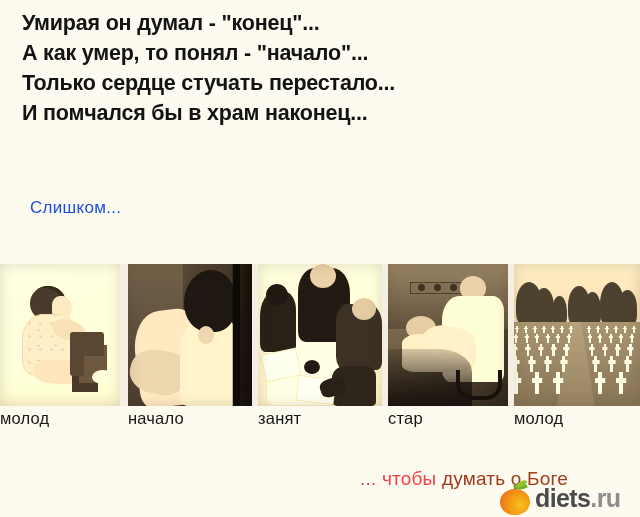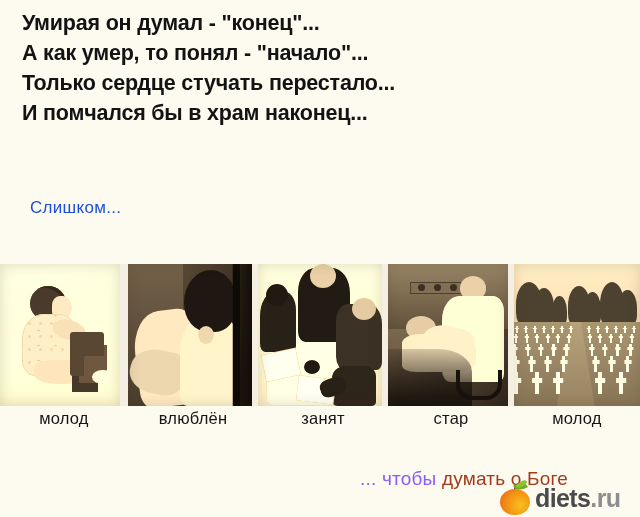--- a/index.html
+++ b/index.html
@@ -245,42 +245,41 @@
   #captions {
     position: absolute;
     left: 0;
     top: 409px;
     width: 640px;
     height: 26px;
   }
   .caption {
     position: absolute;
     top: 0;
-    text-align: center;
     font-size: 16.5px;
     color: #161616;
     letter-spacing: 0.2px;
     white-space: nowrap;
   }
   #caption-1 { left: 0px;   width: 128px; }
   #caption-2 { left: 128px; width: 130px; }
   #caption-3 { left: 258px; width: 130px; }
   #caption-4 { left: 388px; width: 126px; }
   #caption-5 { left: 514px; width: 126px; }
 
   
   #footer-line {
     position: absolute;
     left: 360px;
     top: 468px;
     font-size: 19px;
     letter-spacing: 0.2px;
     white-space: nowrap;
   }
-  #footer-prefix { color: #8b5cf6; }
+  #footer-prefix { color: #ef4444; }
   #footer-accent { color: #a33a1b; }
 
   
   #watermark {
     position: absolute;
     left: 498px;
     top: 481px;
     display: flex;
     align-items: center;
     gap: 3px;
@@ -464,21 +463,21 @@
             <div class="cross" style="left: 84px; top: 108px; width: 4.4px; height: 22px;"></div>
             <div class="cross" style="left: 105px; top: 108px; width: 4.4px; height: 22px;"></div>
           </div>
       </div>
     </div>
 
   </div>
 
   <div id="captions">
     <div class="caption" id="caption-1">молод</div>
-    <div class="caption" id="caption-2">влюблён</div>
+    <div class="caption" id="caption-2">начало</div>
     <div class="caption" id="caption-3">занят</div>
     <div class="caption" id="caption-4">стар</div>
     <div class="caption" id="caption-5">молод</div>
   </div>
 
   <div id="footer-line">
     <span id="footer-prefix">... чтобы </span><span id="footer-accent">думать о Боге</span>
   </div>
 
   <div id="watermark">

